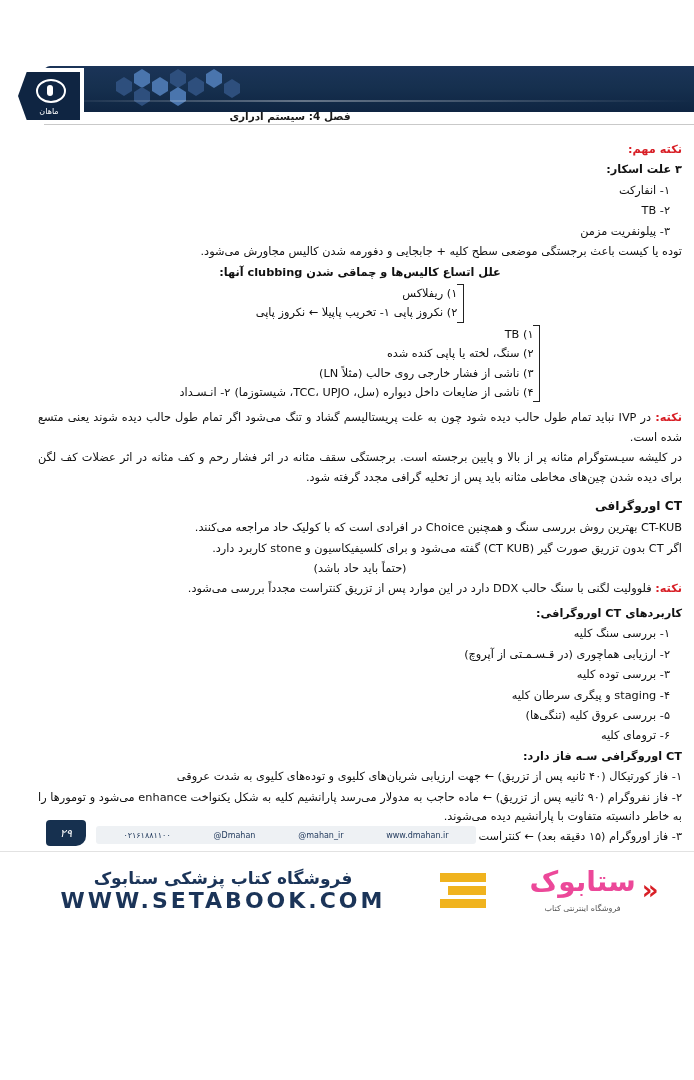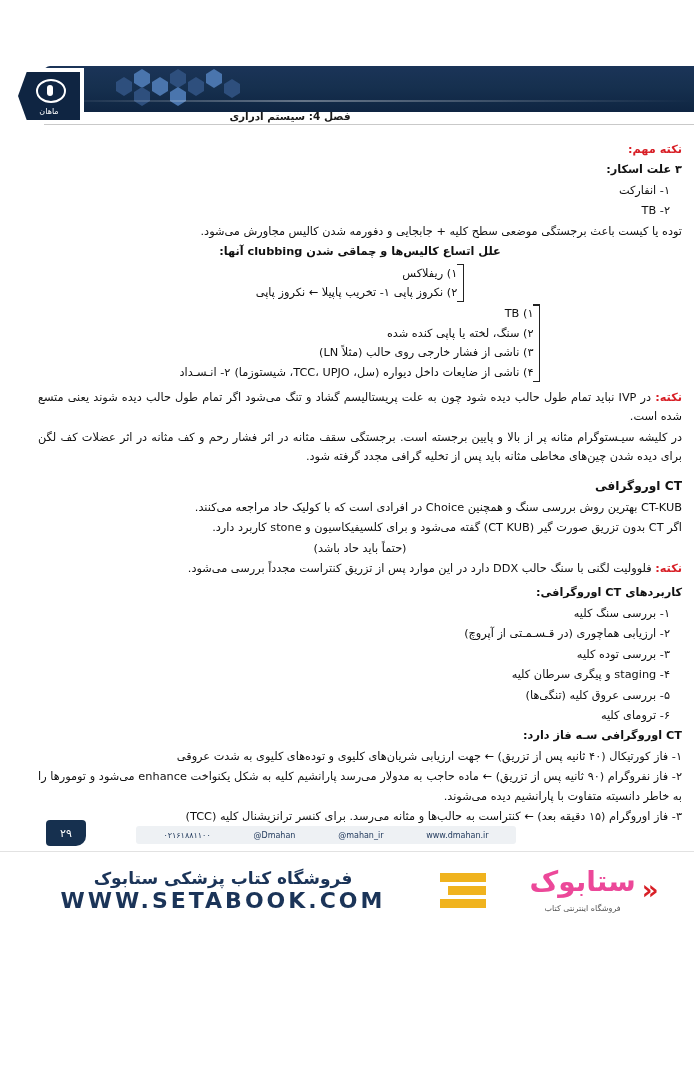--- a/index.html
+++ b/index.html
@@ -194,38 +194,38 @@
     left: 46px;
     width: 40px;
     height: 26px;
     background: #16304f;
     border-radius: 4px 4px 10px 4px;
     color: #fff;
     font-size: 11px;
     display: flex;
     align-items: center;
     justify-content: center;
+    font-style: italic;
   }
   .footer-contact {
     position: absolute;
     bottom: 84px;
     left: 96px;
     width: 380px;
     height: 18px;
     background: #eef1f4;
     border-radius: 3px;
     display: flex;
     align-items: center;
     justify-content: space-around;
     font-size: 8px;
     color: #1b3458;
     direction: ltr;
     padding: 8px 6px;
     box-sizing: border-box;
-    margin-left: 40px;
   }
   .footer-contact span { white-space: nowrap; }
 
   
   .watermark {
     position: absolute;
     left: 0;
     bottom: 0;
     width: 694px;
     height: 76px;
@@ -323,20 +323,21 @@
     <div class="header-rule"></div>
   </div>
 
   <div class="content">
 
     <p class="red" style="text-align:right;">نکته مهم:</p>
 
     <p class="b">٣ علت اسکار:</p>
     <p class="indent">١- انفارکت</p>
     <p class="indent">٢- TB</p>
+    <p class="indent">٣- پیلونفریت مزمن</p>
 
     <p class="just">توده یا کیست باعث برجستگی موضعی سطح کلیه + جابجایی و دفورمه شدن کالیس مجاورش می‌شود.</p>
 
     <p class="b center">علل اتساع کالیس‌ها و چماقی شدن clubbing آنها:</p>
 
     <div class="brace-block">
       <div class="brace-wrap">
         <span class="brace-list">
           <span class="brace-row">١) ریفلاکس</span>
           <span class="brace-row">٢) نکروز پاپی</span>

